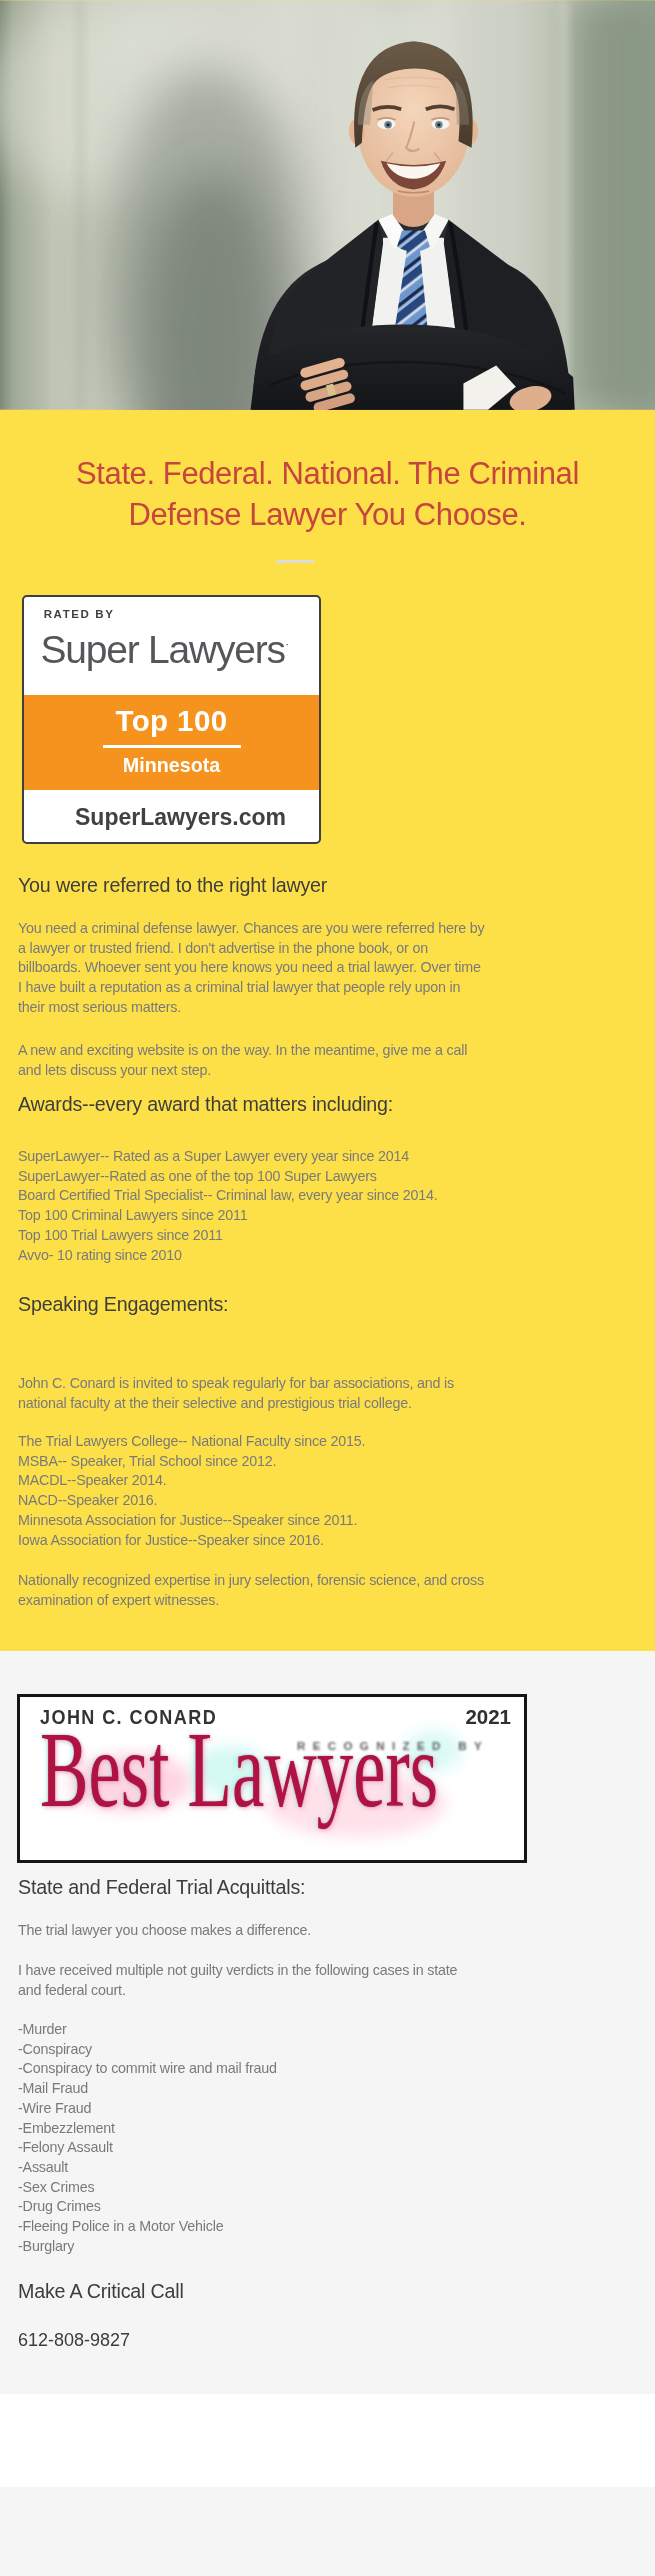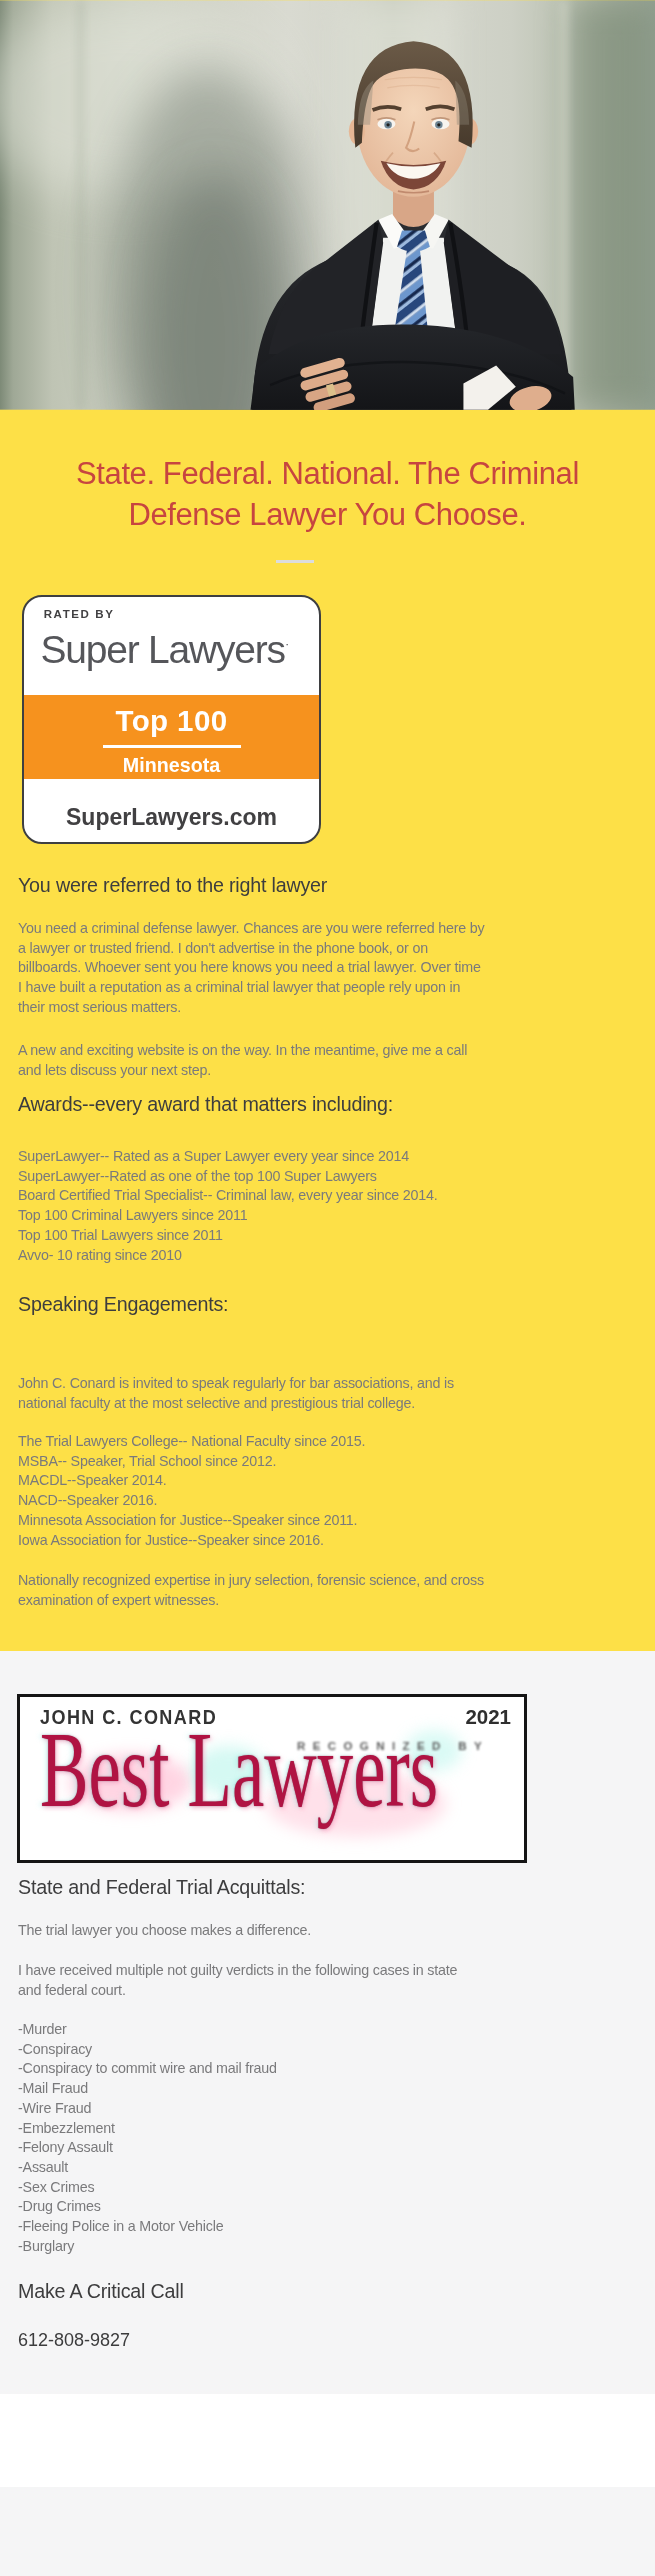--- a/index.html
+++ b/index.html
@@ -12,29 +12,29 @@
   .hero{left:0;top:0;width:655px;height:410px;}
   .hero svg{display:block;}
 
   
   .headline{left:0;top:453px;width:655px;text-align:center;font-size:31px;line-height:41px;
             color:#c74540;letter-spacing:-0.4px;}
   .divider{left:276px;top:560px;width:38px;height:2.5px;background:#dcdcdc;}
 
   
   .sl-badge{left:22px;top:595px;width:299px;height:249px;background:#fff;border:2.5px solid #3e3f41;
-            border-radius:20px;box-sizing:border-box;overflow:hidden;}
+            border-radius:5px;box-sizing:border-box;overflow:hidden;}
   .sl-rated{position:absolute;left:19.7px;top:10.7px;font-size:11.5px;font-weight:bold;color:#414042;letter-spacing:1.6px;}
   .sl-word{position:absolute;left:16.4px;top:31px;font-size:39px;color:#55565a;letter-spacing:-1.2px;white-space:nowrap;}
   .sl-mark{font-size:13px;vertical-align:14.7px;}
-  .sl-orange{position:absolute;left:0;top:98px;width:100%;height:84px;background:#F6921E;text-align:center;color:#fff;}
+  .sl-orange{position:absolute;left:0;top:98px;width:100%;height:95px;background:#F6921E;text-align:center;color:#fff;}
   .sl-top100{margin-top:9px;font-size:29.5px;font-weight:bold;letter-spacing:0.4px;}
   .sl-line{width:138px;height:2.5px;background:#fff;margin:7.4px auto 5.7px auto;}
   .sl-region{font-size:19.7px;font-weight:bold;}
-  .sl-site{position:absolute;left:0;top:207px;width:100%;text-align:center;font-size:23px;font-weight:bold;color:#414042;}
+  .sl-site{position:absolute;left:0;top:207px;width:100%;text-align:center;font-size:23px;font-weight:bold;color:#414042;padding-left:9px;}
 
   
   .h2{font-size:19.7px;line-height:24.6px;font-weight:400;color:#3d3d3e;letter-spacing:-0.2px;left:18px;width:606px;}
   .body-text{font-size:14.3px;line-height:19.7px;color:#7a7a7c;letter-spacing:-0.2px;left:18px;width:606px;}
 
   
   .gray-section{left:0;top:1651px;width:655px;height:743px;background:#f5f5f6;}
   .white-band{left:0;top:2394px;width:655px;height:93px;background:#ffffff;}
   .footer-gray{left:0;top:2487px;width:655px;height:89px;background:#f5f5f6;}
 
@@ -210,21 +210,21 @@
   <div class="abs h2" style="top:1092px">Awards--every award that matters including:</div>
   <div class="abs body-text pre" style="top:1147px">SuperLawyer-- Rated as a Super Lawyer every year since 2014
 SuperLawyer--Rated as one of the top 100 Super Lawyers
 Board Certified Trial Specialist-- Criminal law, every year since 2014.
 Top 100 Criminal Lawyers since 2011
 Top 100 Trial Lawyers since 2011
 Avvo- 10 rating since 2010</div>
 
   <div class="abs h2" style="top:1292px">Speaking Engagements:</div>
   <div class="abs body-text pre" style="top:1374px">John C. Conard is invited to speak regularly for bar associations, and is
-national faculty at the most selective and prestigious trial college.</div>
+national faculty at the their selective and prestigious trial college.</div>
   <div class="abs body-text pre" style="top:1432px">The Trial Lawyers College-- National Faculty since 2015.
 MSBA-- Speaker, Trial School since 2012.
 MACDL--Speaker 2014.
 NACD--Speaker 2016.
 Minnesota Association for Justice--Speaker since 2011.
 Iowa Association for Justice--Speaker since 2016.</div>
   <div class="abs body-text pre" style="top:1571px">Nationally recognized expertise in jury selection, forensic science, and cross
 examination of expert witnesses.</div>
 
   <div class="abs gray-section"></div>

